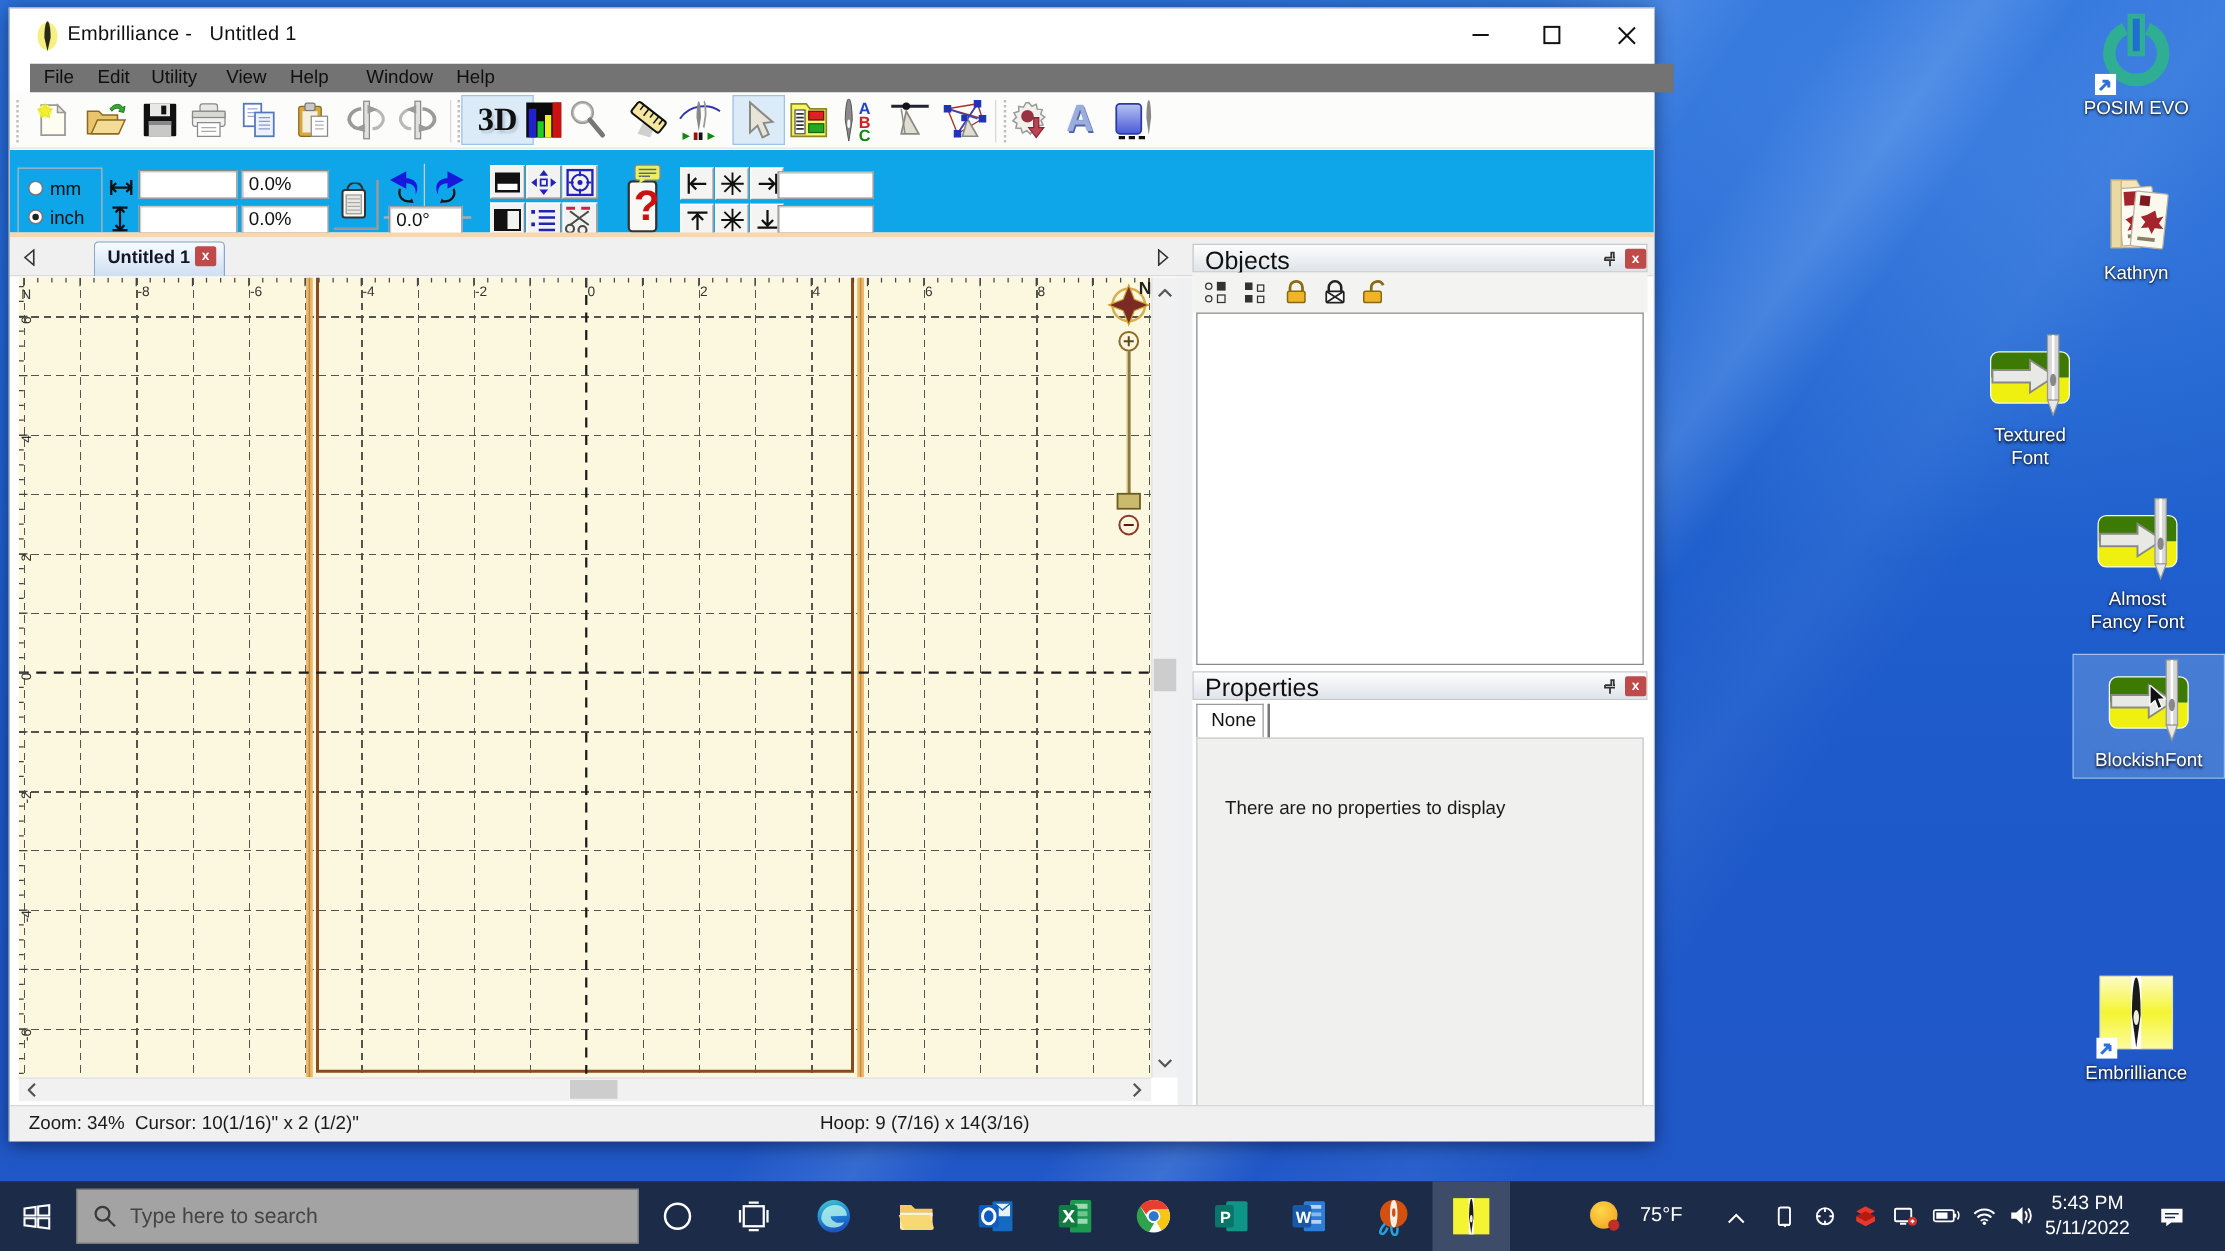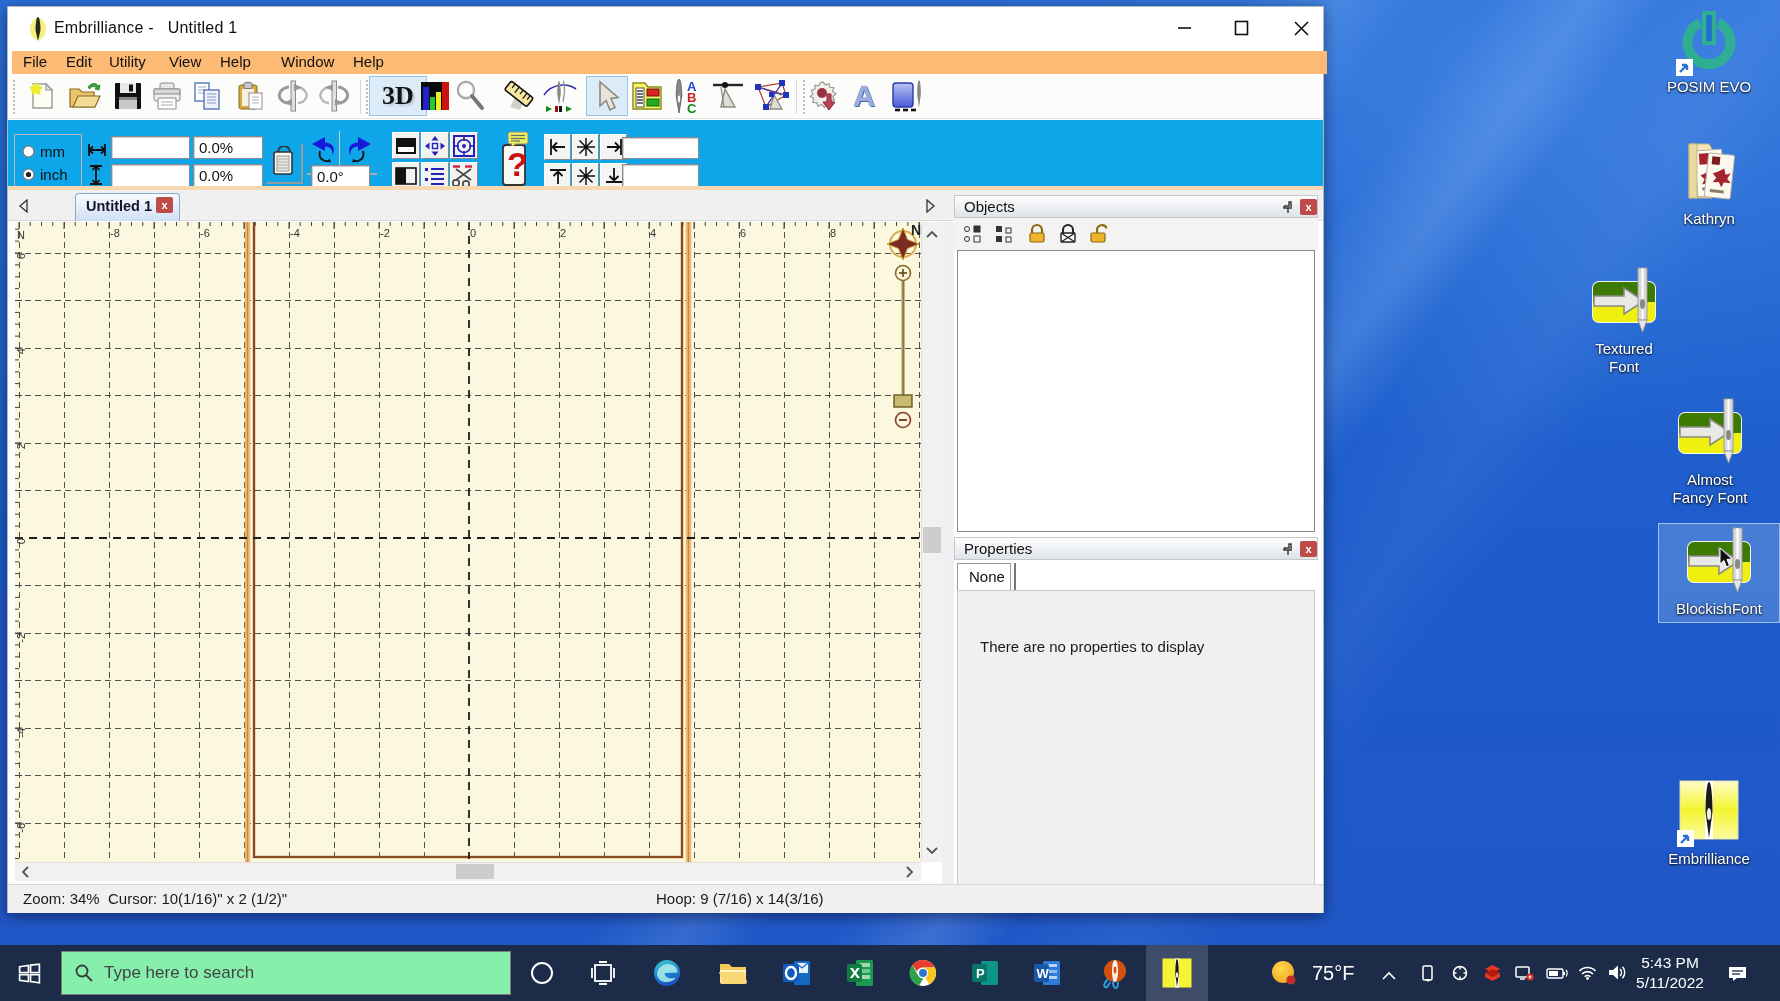--- a/index.html
+++ b/index.html
@@ -10,44 +10,44 @@
     linear-gradient(180deg, #2a6fd8 0%, #2164d0 30%, #1e5aca 60%, #2157c7 100%);
 }
 #win { position:absolute; left:7px; top:6px; width:1317px; height:907px; background:#fff;
   border:1px solid #b0b8c0; box-shadow: 0 3px 14px rgba(0,0,20,.5); }
 .abs { position:absolute; }
 
 #titlebar { position:absolute; left:0; top:0; width:100%; height:44px; background:#fff; }
 #title-text { position:absolute; left:46px; top:12px; font-size:16px; color:#101010; letter-spacing:.2px;}
 .winbtn { position:absolute; top:0; height:42px; width:46px; }
 
-#menubar { position:absolute; left:4px; top:44px; width:100%; height:23px; background:#fdba74; font-size:15px; color:#101010; }
+#menubar { position:absolute; left:16px; top:44px; width:100%; height:23px; background:#737373; font-size:15px; color:#101010; }
 #menubar span { position:absolute; top:2px; }
 
 #tb1 { position:absolute; left:0; top:67px; width:100%; height:45px; background:#fcfcfb; border-bottom:1px solid #e4e4e4; }
 #tb2 { position:absolute; left:0; top:113px; width:100%; height:66px; background:#0ea5e9; }
 #peach { position:absolute; left:0; top:179px; width:100%; height:4px; background:#f7d7ae; }
 #tabrow { position:absolute; left:0; top:183px; width:100%; height:31px; background:#f0f0f0; border-bottom:1px solid #dcdcdc; }
 .tbtn { position:absolute; display:flex; align-items:center; justify-content:center; }
 .sel3d { background:#dcebf8; border:1px solid #9cc2e5; }
 .fld { position:absolute; background:#fff; border:1px solid #8a8a8a; box-shadow: inset 1px 1px 0 #d0d0d0; font-size:15px; color:#111; padding-left:5px; display:flex; align-items:center; }
 .btn3d { position:absolute; background:#f2f2f0; border-top:1px solid #fff; border-left:1px solid #fff; border-right:1.6px solid #888; border-bottom:1.6px solid #888; display:flex; align-items:center; justify-content:center; }
 
 #canvas { position:absolute; left:7px; top:215px; width:906px; height:640px; background:#fbf8df; overflow:hidden; }
 .sb { position:absolute; background:#f1f1f1; }
 .sbthumb { position:absolute; background:#cdcdcd; }
 
 .pane-hdr { position:absolute; background:linear-gradient(180deg,#fdfdfd,#dfe4ea); border:1px solid #c8c8c8; }
-.pane-hdr .t { position:absolute; left:9px; top:2px; font-size:15px; color:#111; }
+.pane-hdr .t { position:absolute; left:9px; top:2px; font-size:20px; color:#111; }
 .closebox { position:absolute; width:17px; height:16px; background:#bf4a4a; border-radius:2px; color:#fff; font-size:11px; font-weight:bold; display:flex; align-items:center; justify-content:center; line-height:1; }
 
 #statusbar { position:absolute; left:0; top:877px; width:100%; height:29px; background:#f0f0f0; border-top:1px solid #d8d8d8; font-size:15px; color:#1a1a1a; }
 
 #taskbar { position:absolute; left:0; top:945px; width:1780px; height:56px; background:#1c2b47; }
-#searchbox { position:absolute; left:61px; top:6px; width:450px; height:44px; background:#86efac; border:1px solid #7a7a7a; display:flex; align-items:center; }
+#searchbox { position:absolute; left:61px; top:6px; width:450px; height:44px; background:#a3a3a3; border:1px solid #7a7a7a; display:flex; align-items:center; }
 .tbicon { position:absolute; top:0; width:48px; height:56px; display:flex; align-items:center; justify-content:center; }
 
 .dicon { position:absolute; width:110px; text-align:center; color:#fff; font-size:15px; text-shadow: 0 1px 2px rgba(0,0,0,.85), 0 0 3px rgba(0,0,0,.5); }
 .dicon .lbl { margin-top:4px; line-height:18px; }
 </style></head><body>
 <div id="wall"></div>
 
 <div class="dicon" style="left:1654px; top:8px;">
   <div style="height:66px; position:relative;">
     <svg width="62" height="64" viewBox="0 0 62 64" style="margin-top:2px">
@@ -982,21 +982,21 @@
 <svg width="28" height="28" viewBox="0 0 28 28">
         <defs>
           <radialGradient id="sun" cx=".4" cy=".35" r=".8">
             <stop offset="0" stop-color="#ffd84a"></stop>
             <stop offset="1" stop-color="#f0a020"></stop>
           </radialGradient>
         </defs>
         <circle cx="13" cy="13" r="11" fill="url(#sun)"></circle>
         <circle cx="21" cy="21" r="4.5" fill="#c03028"></circle>
       </svg>
-<span style="color:#fff;font-size:20px;margin-left:14px;">75°F</span>
+<span style="color:#fff;font-size:16px;margin-left:14px;">75°F</span>
     </div>
 <div class="abs" style="left:1381px;top:22px;"><svg width="16" height="10">
         <path d="M2 8 L8 2 L14 8" stroke="#fff" stroke-width="1.6" fill="none"></path>
       </svg></div>
 <div class="abs" style="left:1420px;top:19px;"><svg width="16" height="19" viewBox="0 0 16 19">
         <rect x="3" y="2" width="9" height="14" rx="1.5" fill="none" stroke="#fff" stroke-width="1.5"></rect>
         <path d="M8 18 l3 -3 h-6 z" fill="#fff"></path>
       </svg></div>
 <div class="abs" style="left:1451px;top:20px;"><svg width="18" height="16" viewBox="0 0 18 16">
         <circle cx="9" cy="8" r="6.5" fill="none" stroke="#fff" stroke-width="1.5"></circle>

